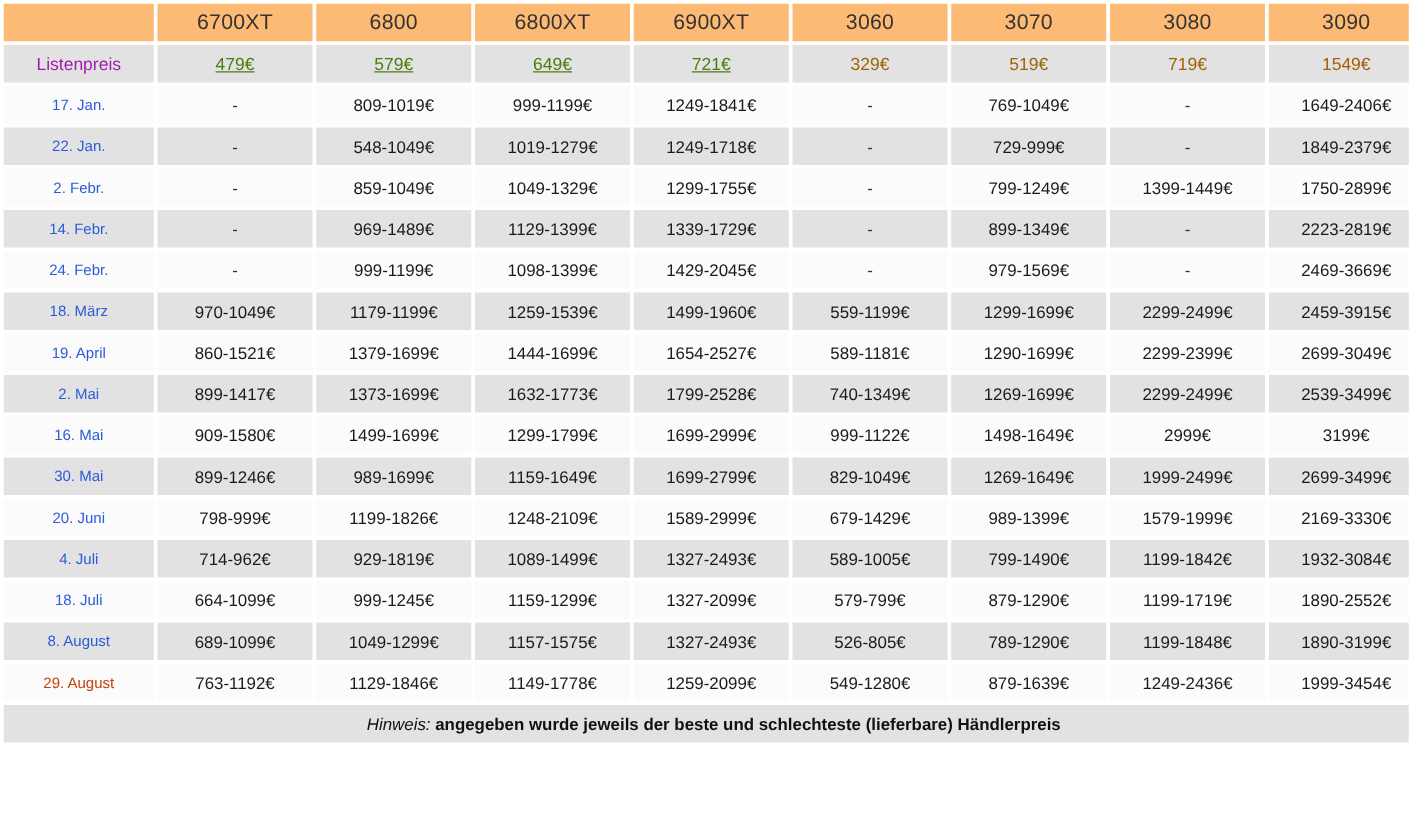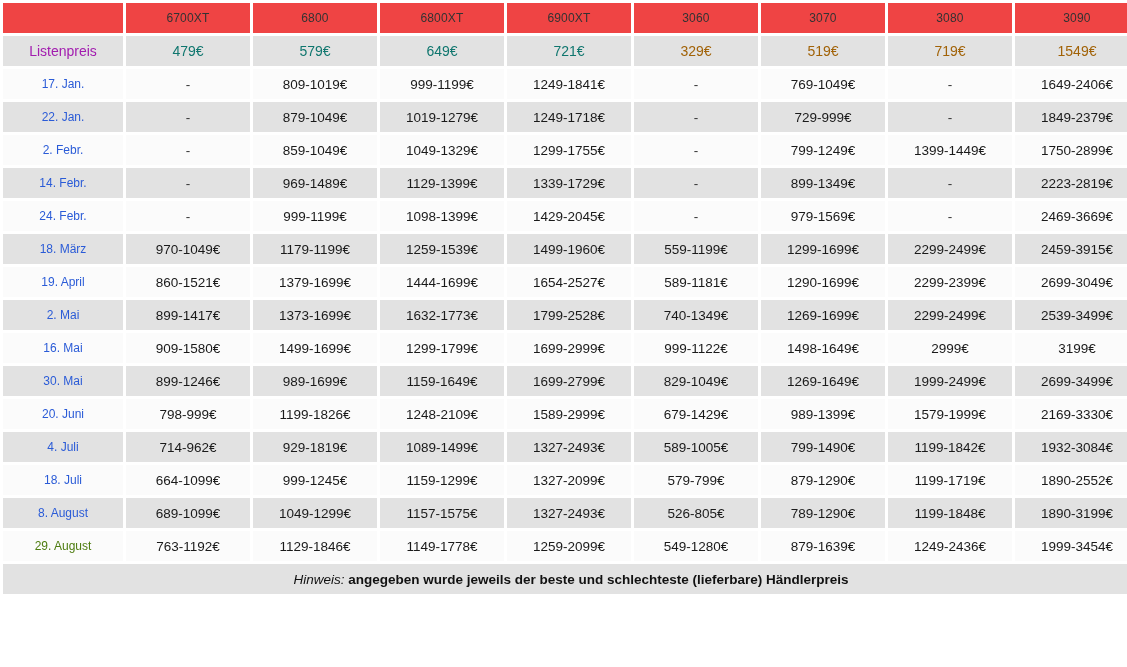--- a/index.html
+++ b/index.html
@@ -30,56 +30,56 @@
     font-weight: normal;
     white-space: nowrap;
     overflow: hidden;
   }
   
   col.c-date   { width: 120px; }
   col.c-gpu    { width: 124px; }
 
   
   tr.head-row th {
-    background: #ef4444;
+    background: #fdba74;
     color: #333333;
     font-weight: bold;
-    font-size: 12px;
+    font-size: 17px;
     height: 34px;
     letter-spacing: 0.2px;
   }
   th.head-blank {
     background: #ef9b33;
   }
 
   
   tr.listprice-row td {
     background: #e2e2e2;
     height: 32px;
     font-size: 14px;
   }
   td.lp-label {
     text-align: left;
     padding-left: 14px;
     color: #a21caf;
     font-size: 13px;
   }
-  td.lp-amd  { color: #0f766e; }
+  td.lp-amd  { color: #4d7c0f; text-decoration: underline; }
   td.lp-nv   { color: #a16207; }
 
   
   tr.data-row td { background: #fbfbfb; height: 33px; }
   tr.data-row.alt td { background: #e2e2e2; }
   td.date-cell {
     text-align: left;
     padding-left: 14px;
     color: #2a5bd7;
     font-size: 12px;
   }
-  td.date-cell.plain { color: #4d7c0f; }
+  td.date-cell.plain { color: #c2410c; }
   td.dash { color: #333333; }
 
   
   tr.note-row td {
     background: #e2e2e2;
     height: 36px;
     text-align: center;
     font-size: 13.5px;
     color: #111111;
   }
@@ -133,21 +133,21 @@
         <td>999-1199€</td>
         <td>1249-1841€</td>
         <td class="dash">-</td>
         <td>769-1049€</td>
         <td class="dash">-</td>
         <td>1649-2406€</td>
       </tr>
       <tr class="data-row alt">
         <td class="date-cell">22. Jan.</td>
         <td class="dash">-</td>
-        <td>879-1049€</td>
+        <td>548-1049€</td>
         <td>1019-1279€</td>
         <td>1249-1718€</td>
         <td class="dash">-</td>
         <td>729-999€</td>
         <td class="dash">-</td>
         <td>1849-2379€</td>
       </tr>
       <tr class="data-row">
         <td class="date-cell">2. Febr.</td>
         <td class="dash">-</td>

